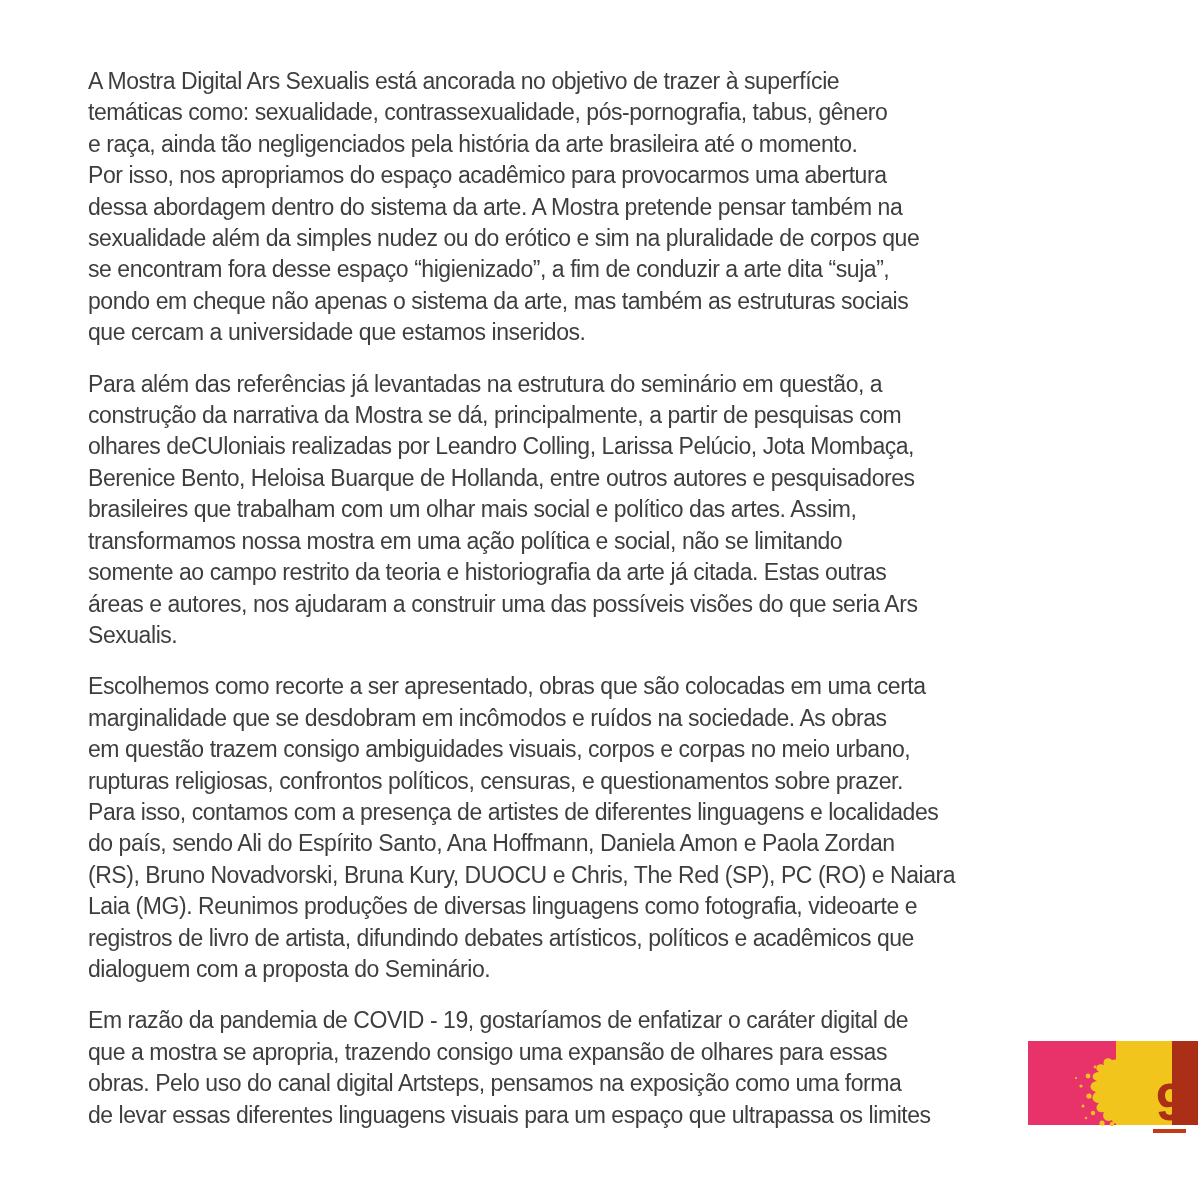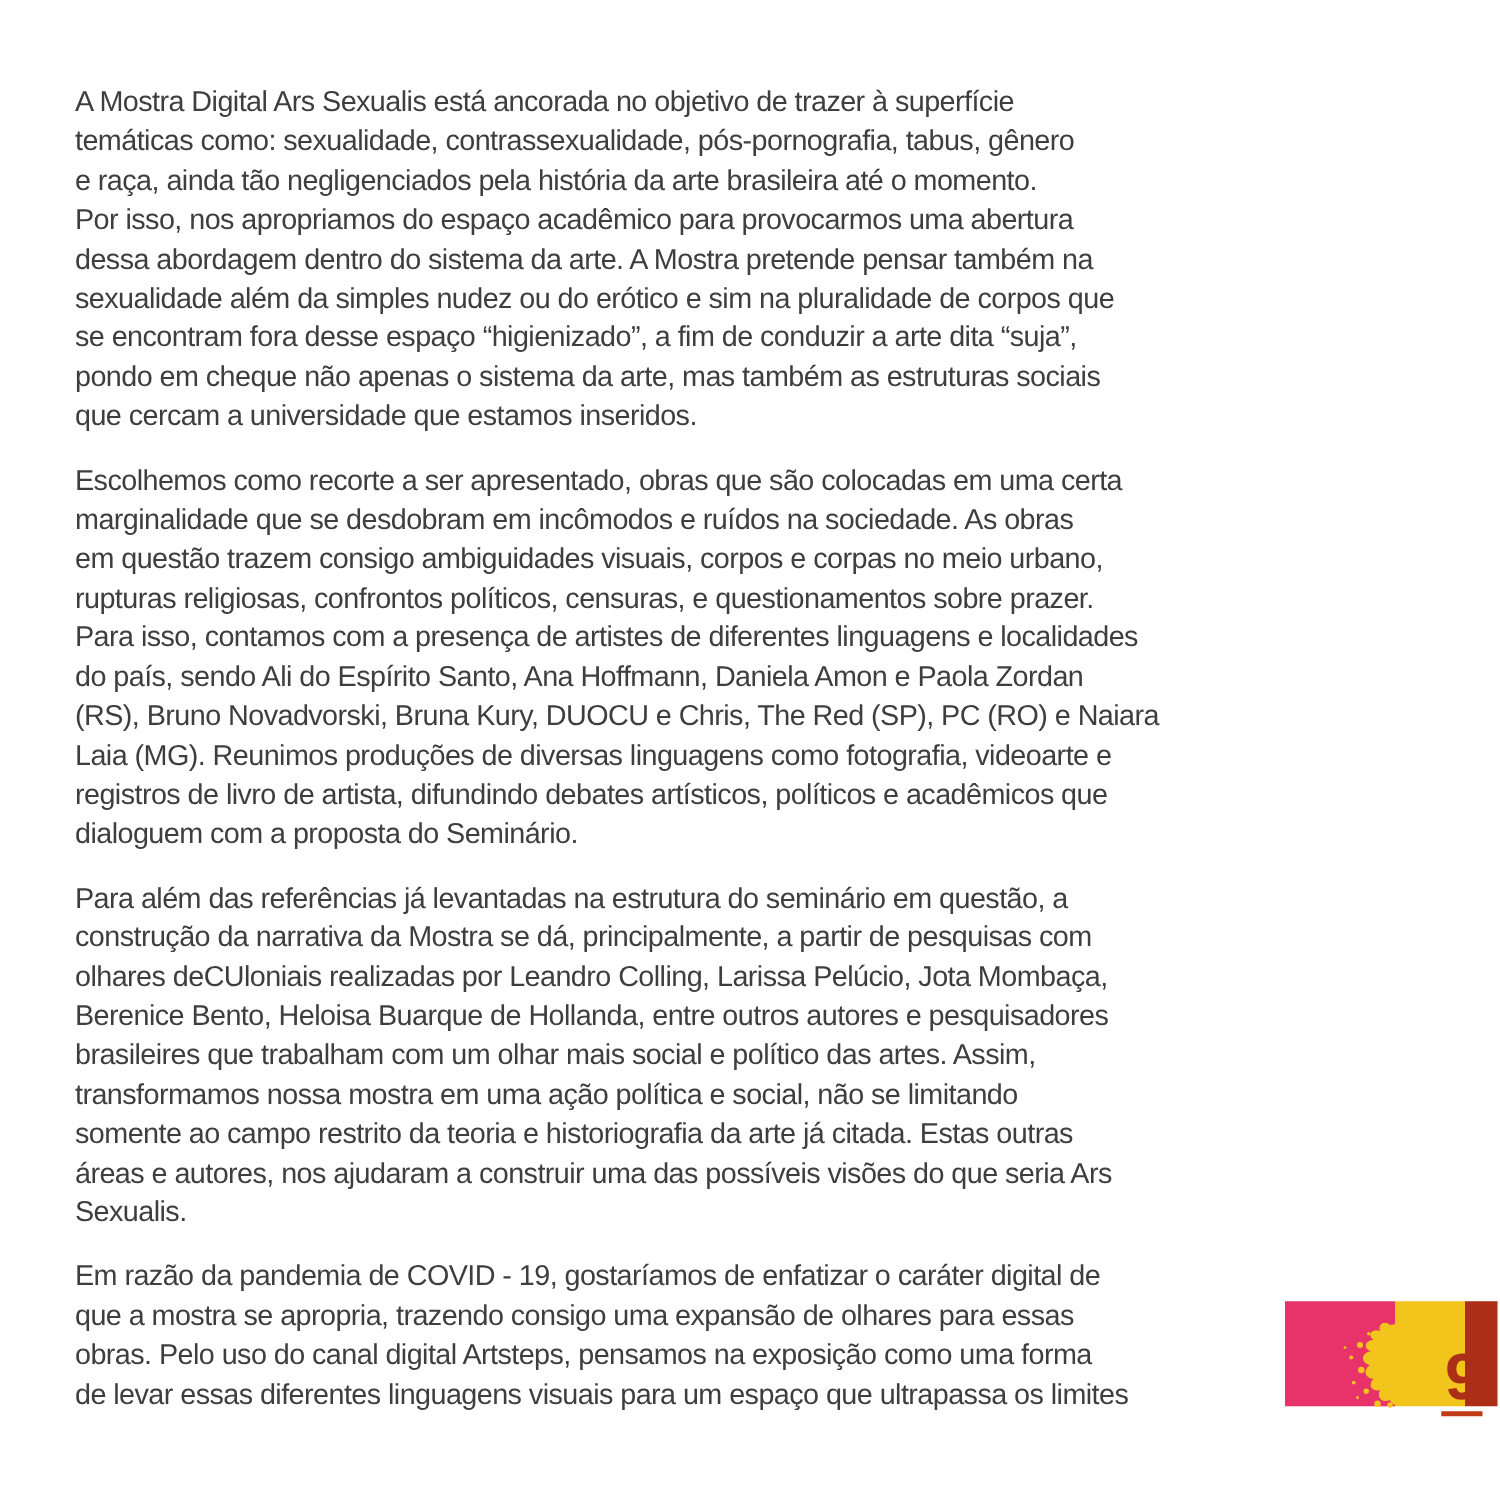--- a/index.html
+++ b/index.html
@@ -11,21 +11,21 @@
     overflow: hidden;
   }
   .page {
     position: relative;
     width: 1200px;
     height: 1200px;
     background: #ffffff;
   }
   .text-block {
     position: absolute;
-    left: 60px;
+    left: 88px;
     top: 66px;
     width: 1080px;
   }
   .text-block p {
     white-space: pre-line;
     font-size: 23px;
     line-height: 31.4px;
     letter-spacing: -0.45px;
     color: #3e3e3e;
     margin: 0 0 20px 0;
@@ -78,39 +78,39 @@
   <div class="text-block">
     <p>A Mostra Digital Ars Sexualis está ancorada no objetivo de trazer à superfície
 temáticas como: sexualidade, contrassexualidade, pós-pornografia, tabus, gênero
 e raça, ainda tão negligenciados pela história da arte brasileira até o momento.
 Por isso, nos apropriamos do espaço acadêmico para provocarmos uma abertura
 dessa abordagem dentro do sistema da arte. A Mostra pretende pensar também na
 sexualidade além da simples nudez ou do erótico e sim na pluralidade de corpos que
 se encontram fora desse espaço “higienizado”,  a fim de conduzir a arte dita “suja”,
 pondo em cheque não apenas o sistema da arte, mas também as estruturas sociais
 que cercam a universidade que estamos inseridos.</p>
+    <p>Para além das referências já levantadas na estrutura do seminário em questão, a
+construção da narrativa da Mostra se dá, principalmente, a partir de pesquisas com
+olhares deCUloniais realizadas por  Leandro Colling, Larissa Pelúcio, Jota Mombaça,
+Berenice Bento, Heloisa Buarque de Hollanda, entre outros autores e pesquisadores
+brasileires que trabalham com um olhar mais social e político das artes. Assim,
+transformamos nossa mostra em uma ação política e social, não se limitando
+somente ao campo restrito da teoria e historiografia da arte já citada.  Estas outras
+áreas e autores, nos ajudaram a construir uma das possíveis visões do que seria Ars
+Sexualis.</p>
     <p>Escolhemos como recorte a ser apresentado, obras que são colocadas em uma certa
 marginalidade que se desdobram em incômodos e ruídos na sociedade. As obras
 em questão trazem consigo ambiguidades visuais, corpos e corpas no meio urbano,
 rupturas religiosas, confrontos políticos, censuras, e questionamentos sobre prazer.
 Para isso, contamos com a presença de artistes de diferentes linguagens e localidades
 do país, sendo Ali do Espírito Santo, Ana Hoffmann, Daniela Amon e Paola Zordan
 (RS), Bruno Novadvorski, Bruna Kury, DUOCU e Chris, The Red (SP), PC (RO) e Naiara
 Laia (MG). Reunimos produções de diversas linguagens como fotografia, videoarte e
 registros de livro de artista, difundindo debates artísticos, políticos e acadêmicos que
 dialoguem com a proposta do Seminário.</p>
-    <p>Para além das referências já levantadas na estrutura do seminário em questão, a
-construção da narrativa da Mostra se dá, principalmente, a partir de pesquisas com
-olhares deCUloniais realizadas por  Leandro Colling, Larissa Pelúcio, Jota Mombaça,
-Berenice Bento, Heloisa Buarque de Hollanda, entre outros autores e pesquisadores
-brasileires que trabalham com um olhar mais social e político das artes. Assim,
-transformamos nossa mostra em uma ação política e social, não se limitando
-somente ao campo restrito da teoria e historiografia da arte já citada.  Estas outras
-áreas e autores, nos ajudaram a construir uma das possíveis visões do que seria Ars
-Sexualis.</p>
     <p>Em razão da pandemia de COVID - 19, gostaríamos de enfatizar o caráter digital de
 que a mostra se apropria, trazendo consigo uma expansão de olhares para essas
 obras. Pelo uso do canal digital Artsteps, pensamos na exposição como uma forma
 de levar essas diferentes linguagens visuais para um espaço que ultrapassa os limites</p>
   </div>
 
   <div class="footer-marker">
     <div class="block pink"></div>
     <div class="block yellow"></div>
     <div class="block darkred"></div>

